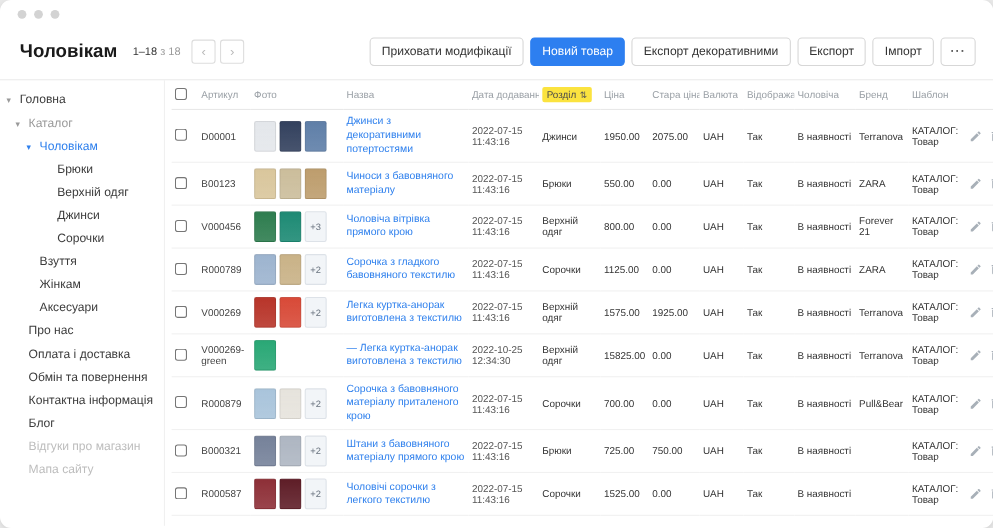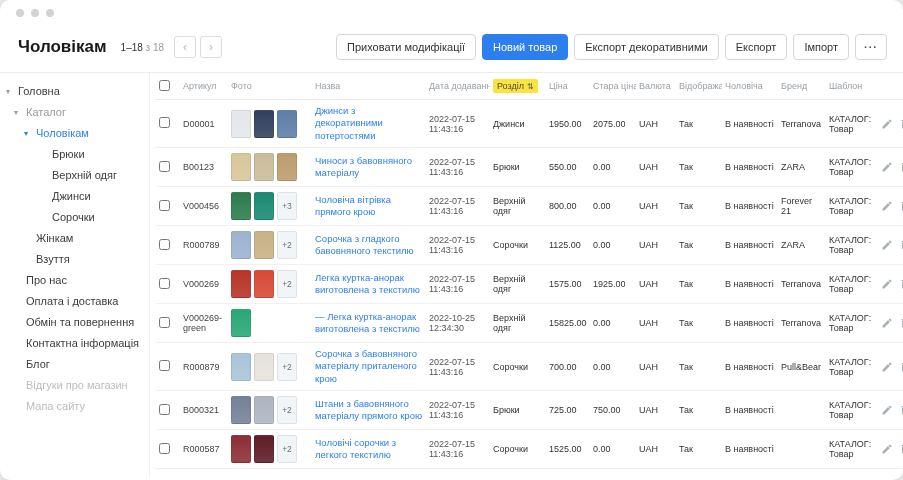--- a/index.html
+++ b/index.html
@@ -132,25 +132,29 @@
         <div class="nav-item lvl3">
           <span class="spacer"></span>
           <span>Джинси</span>
         </div>
         <div class="nav-item lvl3">
           <span class="spacer"></span>
           <span>Сорочки</span>
         </div>
         <div class="nav-item lvl2">
           <span class="spacer"></span>
+          <span>Взуття</span>
+        </div>
+        <div class="nav-item lvl2">
+          <span class="spacer"></span>
           <span>Жінкам</span>
         </div>
         <div class="nav-item lvl2">
           <span class="spacer"></span>
-          <span>Взуття</span>
+          <span>Аксесуари</span>
         </div>
         <div class="nav-item lvl1">
           <span class="spacer"></span>
           <span>Про нас</span>
         </div>
         <div class="nav-item lvl1">
           <span class="spacer"></span>
           <span>Оплата і доставка</span>
         </div>
         <div class="nav-item lvl1">

